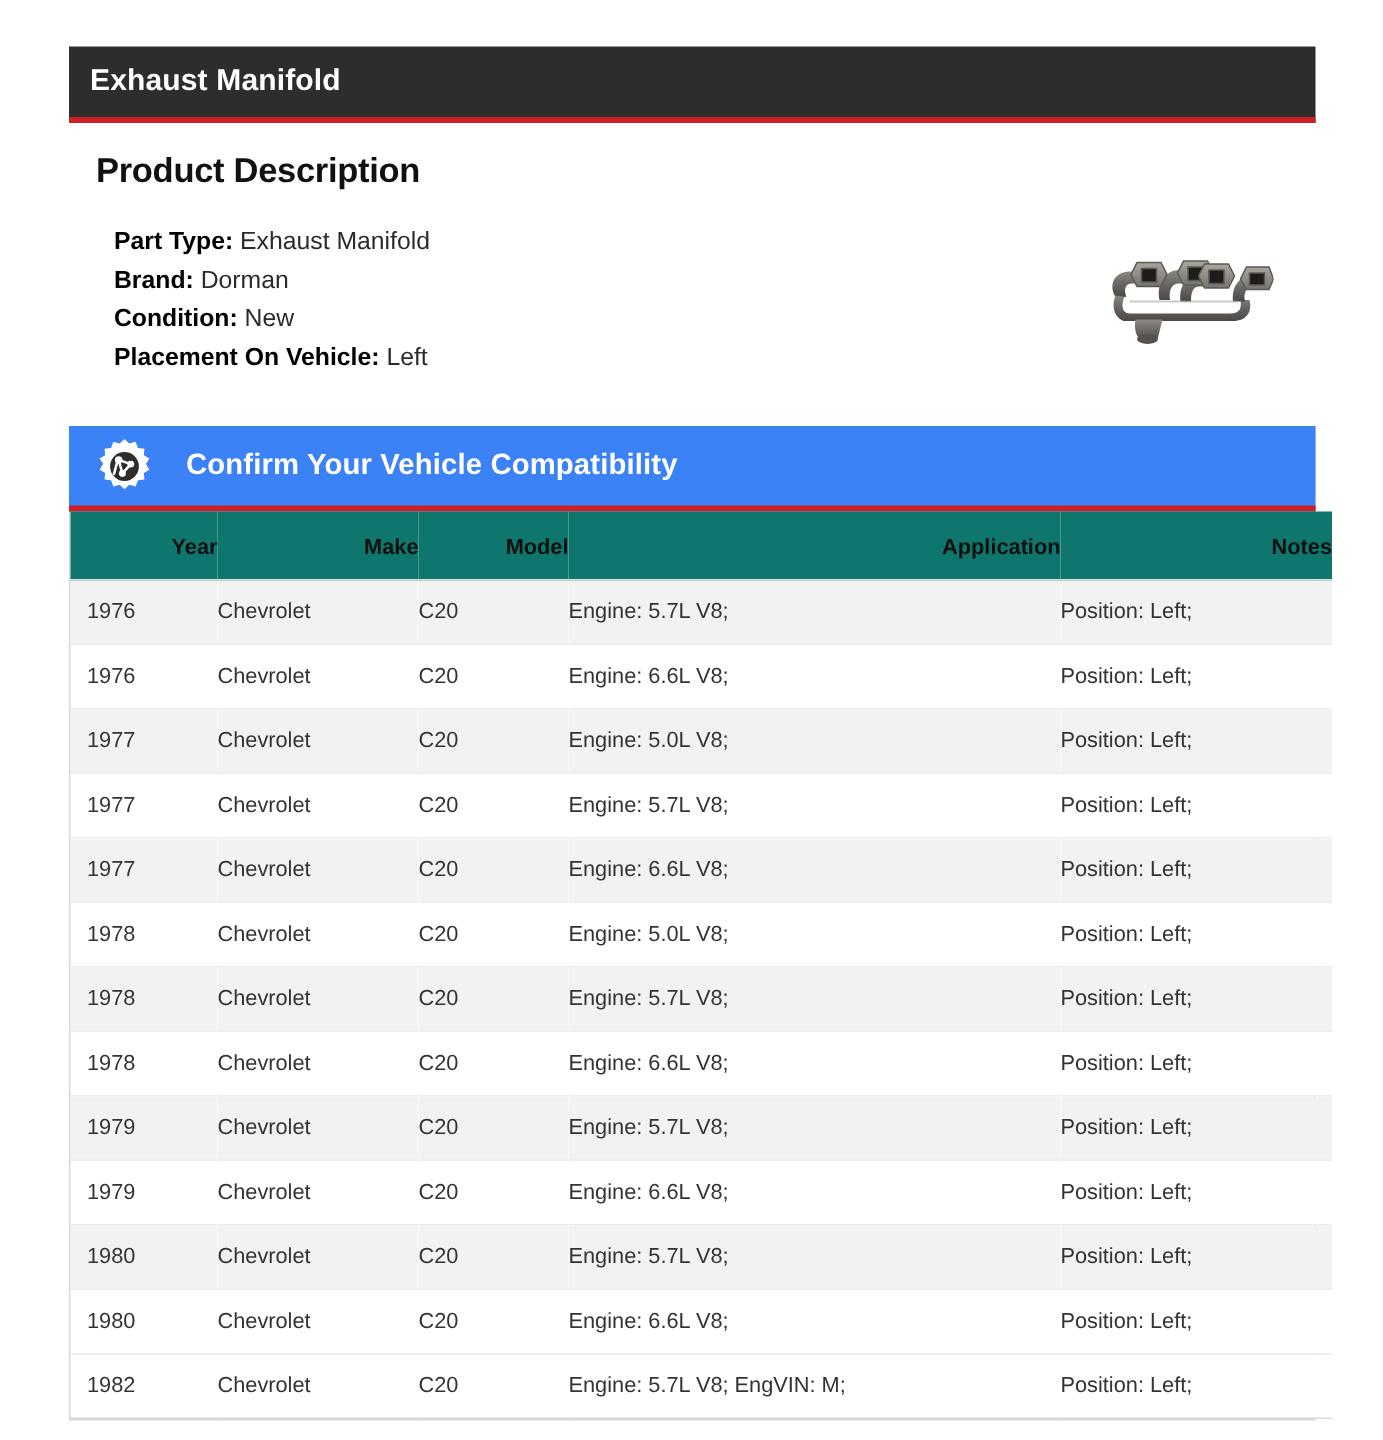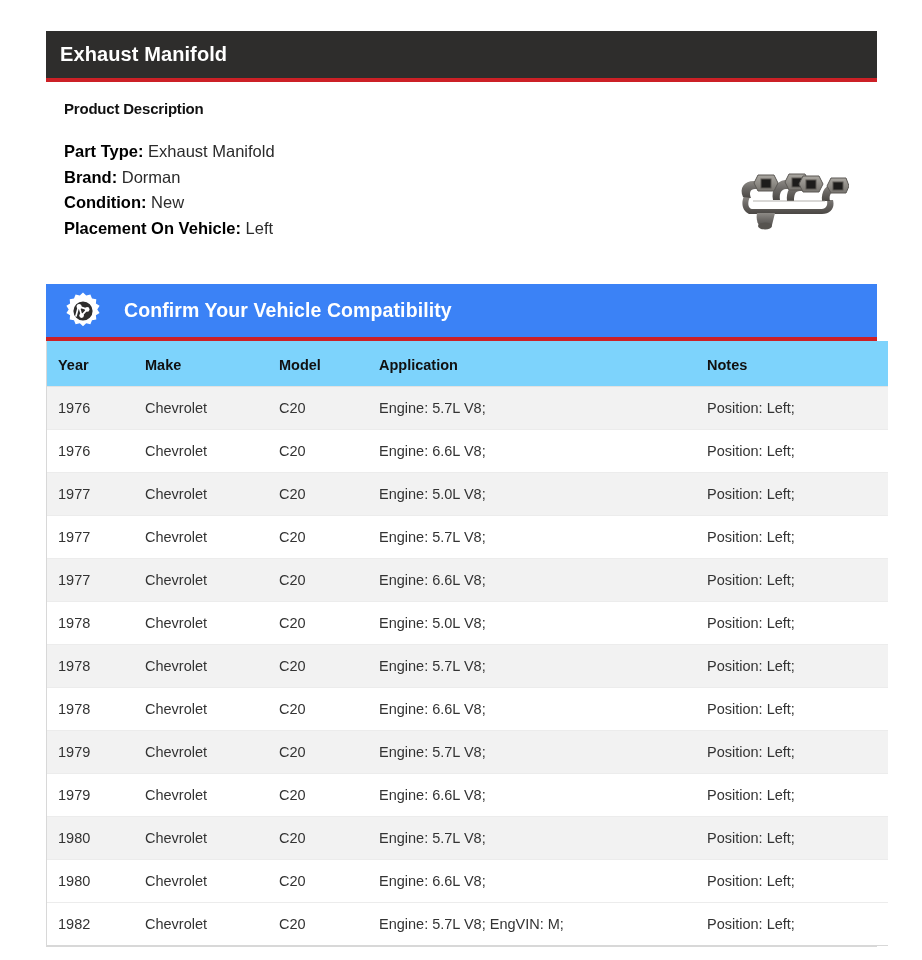--- a/index.html
+++ b/index.html
@@ -48,29 +48,29 @@
     letter-spacing: 0.1px;
   }
 
   .panel-body {
     position: relative;
     padding: 18px 14px 10px 14px;
     min-height: 160px;
   }
 
   .section-heading {
-    font-size: 15px;
+    font-size: 23px;
     font-weight: bold;
     color: #111111;
     margin: 0 0 22px 4px;
     letter-spacing: -0.2px;
   }
 
   .spec-list {
-    margin-left: 4px;
+    margin-left: 16px;
   }
   .spec-row {
     font-size: 16.5px;
     line-height: 25.5px;
     color: #2b2b2b;
   }
   .spec-label {
     font-weight: bold;
     color: #000000;
   }
@@ -127,27 +127,27 @@
   }
 
   
   table.compat-table {
     width: 100%;
     border-collapse: collapse;
     table-layout: fixed;
     font-size: 14.5px;
   }
   table.compat-table th {
-    text-align: left;
+    text-align: right;
     font-weight: bold;
     font-size: 14.5px;
     color: #111111;
     padding: 16px 0 13px 0;
     border-bottom: 1px solid #e2e2e2;
-    background: #7dd3fc;
+    background: #0f766e;
   }
   table.compat-table td {
     text-align: left;
     color: #333333;
     padding: 13px 0 13px 0;
     border-bottom: 1px solid #ececec;
     white-space: nowrap;
     overflow: hidden;
   }
   tr.row-odd td { background: #f2f2f2; }

